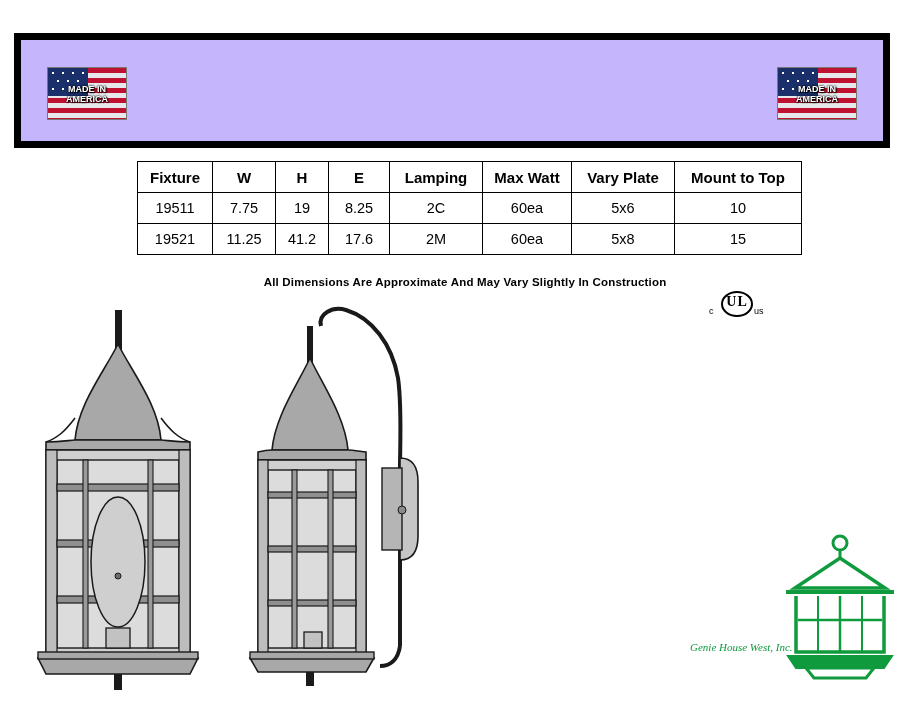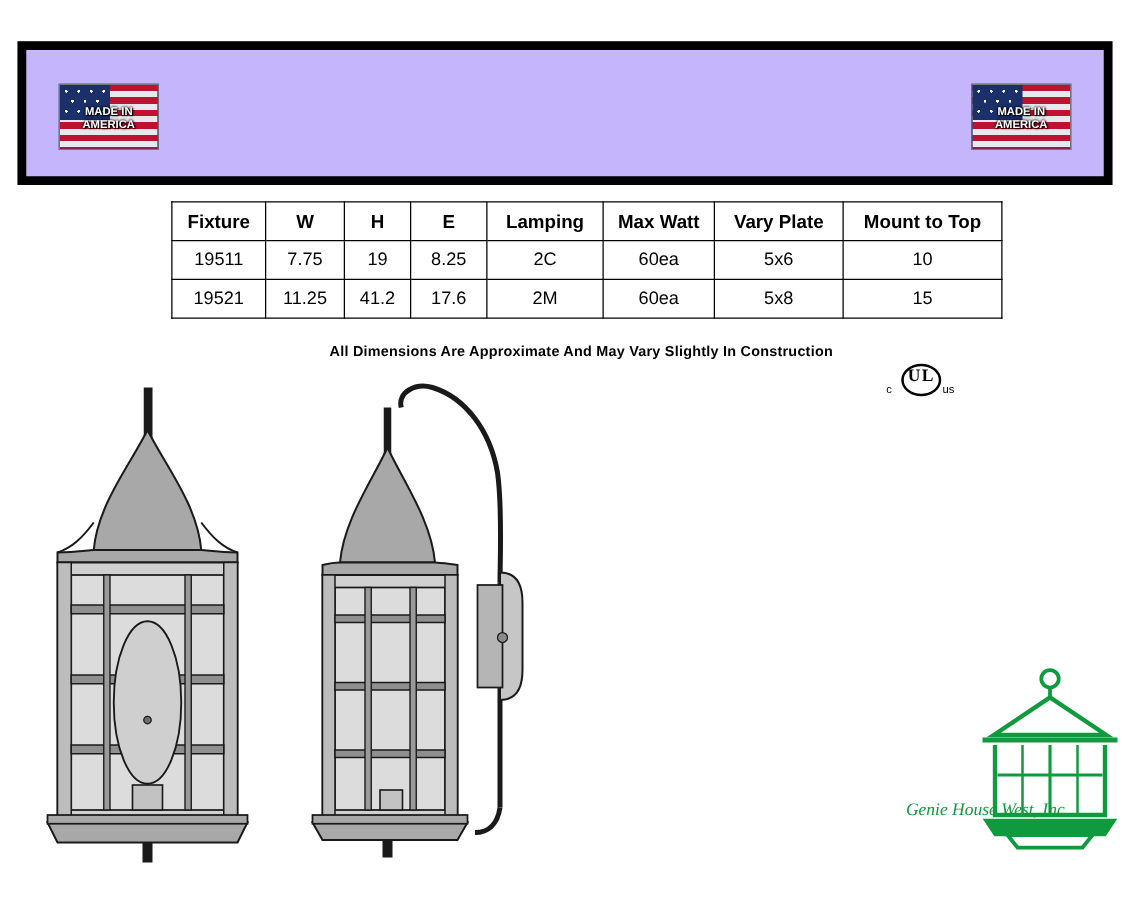--- a/index.html
+++ b/index.html
@@ -200,24 +200,24 @@
     text-align: center;
     font-family: "Liberation Serif", serif;
     font-style: italic;
     font-size: 23px;
     color: #0f9a3d;
   }
   #logo-text-sub {
     position: absolute;
     left: 0; top: 111px;
     width: 200px;
-    text-align: center;
+    text-align: left;
     font-family: "Liberation Serif", serif;
     font-style: italic;
-    font-size: 14px;
+    font-size: 11px;
     color: #0f9a3d;
   }
 </style>
 </head>
 <body>
 
 <div id="title-banner">
 
   <div class="flag-badge" id="flag-left">
     <div class="flag-stripes"></div>

